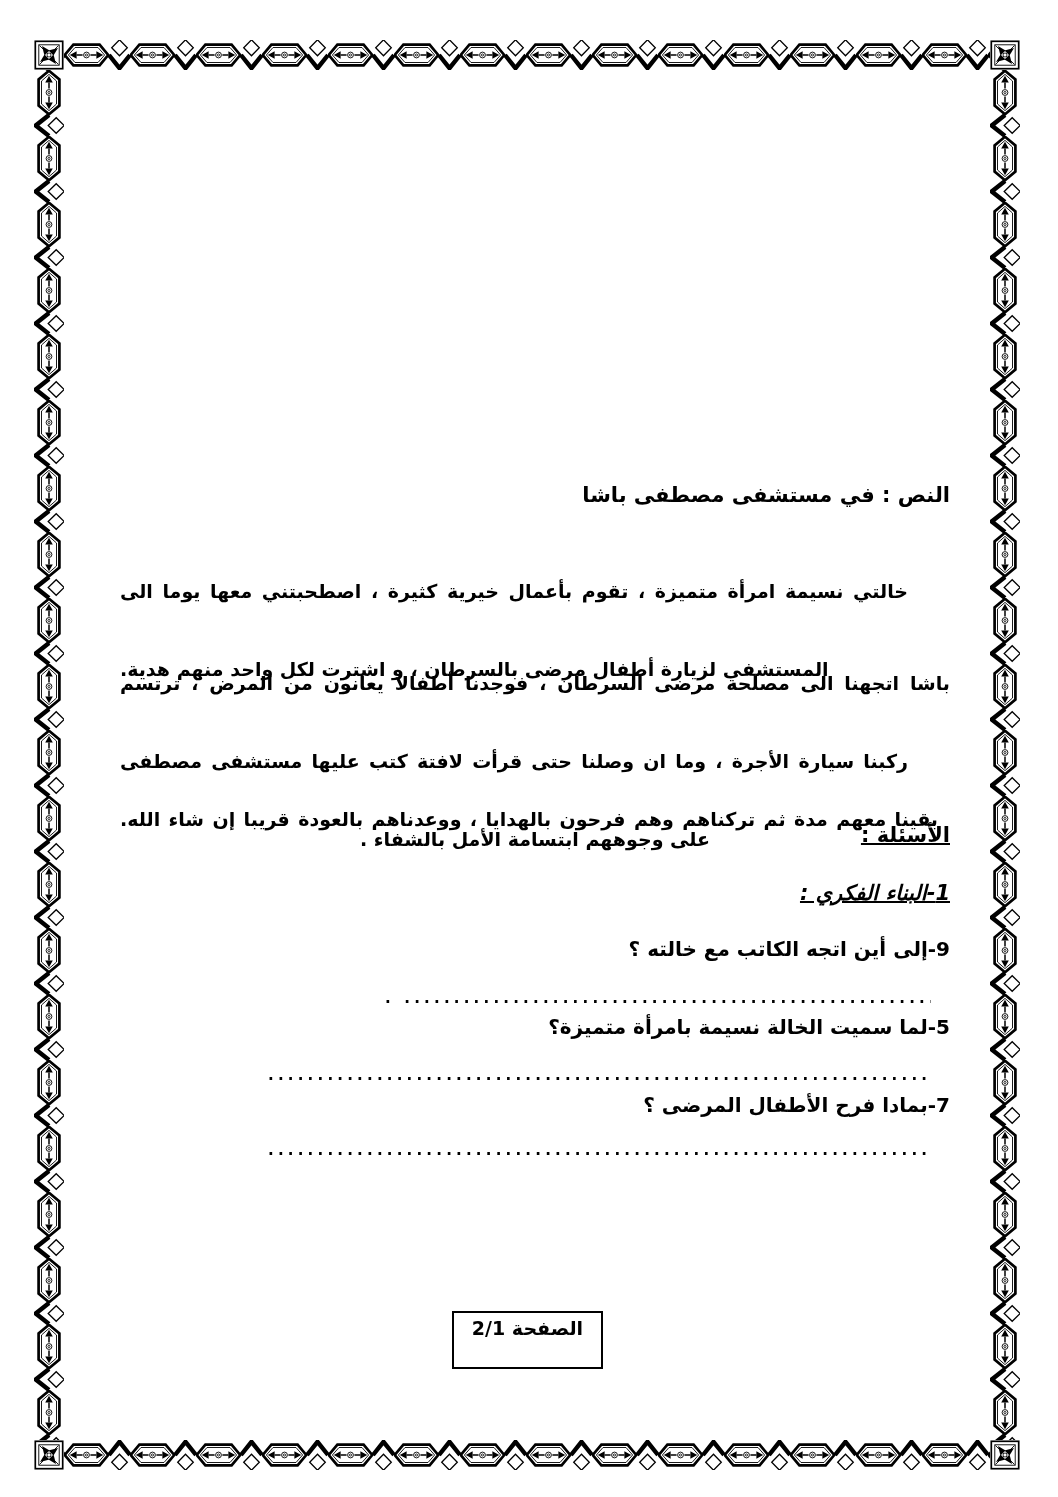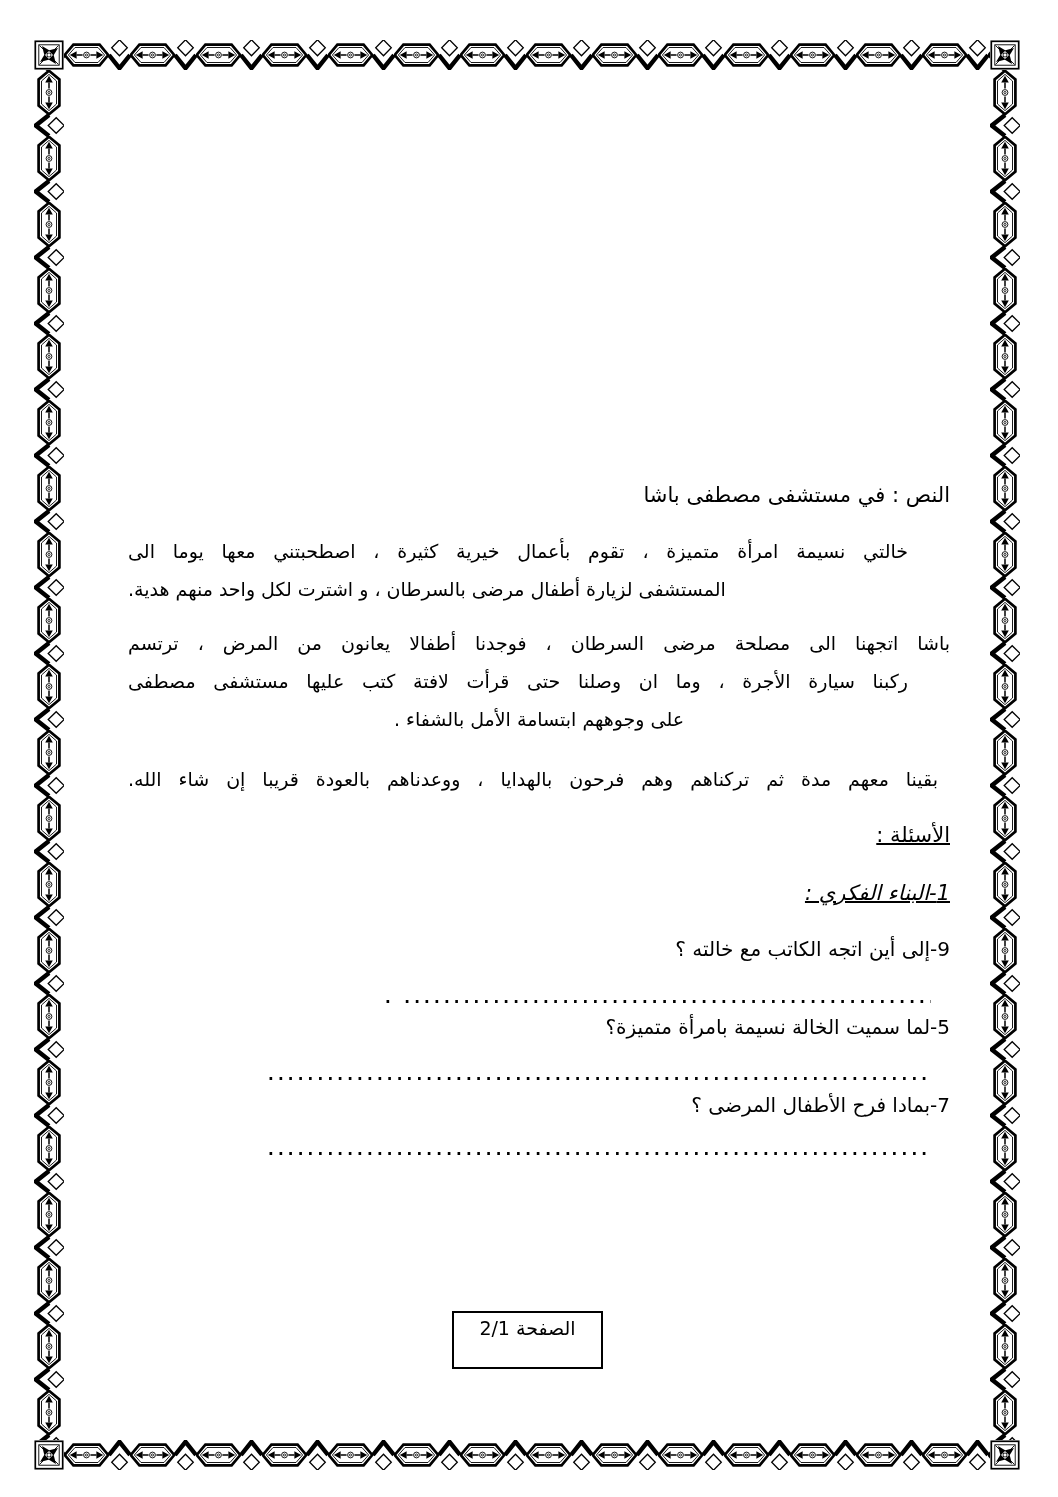--- a/index.html
+++ b/index.html
@@ -6,27 +6,27 @@
   #page{
     position:relative;
     width:1058px;height:1497px;
     background:#fff;
     font-family:"DejaVu Sans",sans-serif;
     color:#000;
     overflow:hidden;
   }
   #border-svg{position:absolute;left:0;top:0;width:1058px;height:1497px;pointer-events:none;}
   .txt{
-    position:absolute;left:128px;right:108px;
+    position:absolute;left:120px;right:108px;
     direction:rtl;
-    font-weight:normal;
+    font-weight:bold;
     font-size:19px;
     line-height:38px;
   }
-  .line{height:38px;white-space:nowrap;}
+  .line{height:38px;white-space:nowrap;margin-top:40px;}
   .jline{text-align:justify;text-align-last:justify;}
   .rline{text-align:left;}
   .cline{text-align:center;}
   .indent{padding-right:42px;}
   .indent-sm{padding-right:12px;}
   .doc-title{font-size:21px;text-align:right;}
   .heading{
     font-size:21px;text-align:right;
     text-decoration:underline;
     text-decoration-thickness:2px;
@@ -41,21 +41,21 @@
     font-weight:bold;font-size:15px;
     letter-spacing:4.2px;line-height:28px;
     height:28px;overflow:hidden;white-space:nowrap;
     color:#000;
   }
   #footer-box{
     position:absolute;left:452px;top:1311px;
     width:147px;height:52px;
     border:2px solid #000;
     direction:rtl;text-align:center;
-    font-weight:normal;font-size:19px;
+    font-weight:bold;font-size:19px;
     padding-top:2px;
     line-height:26px;
   }
 </style>
 </head>
 <body>
 
 <div id="page">
 
   <svg id="border-svg" viewBox="0 0 1058 1497" xmlns="http://www.w3.org/2000/svg">

